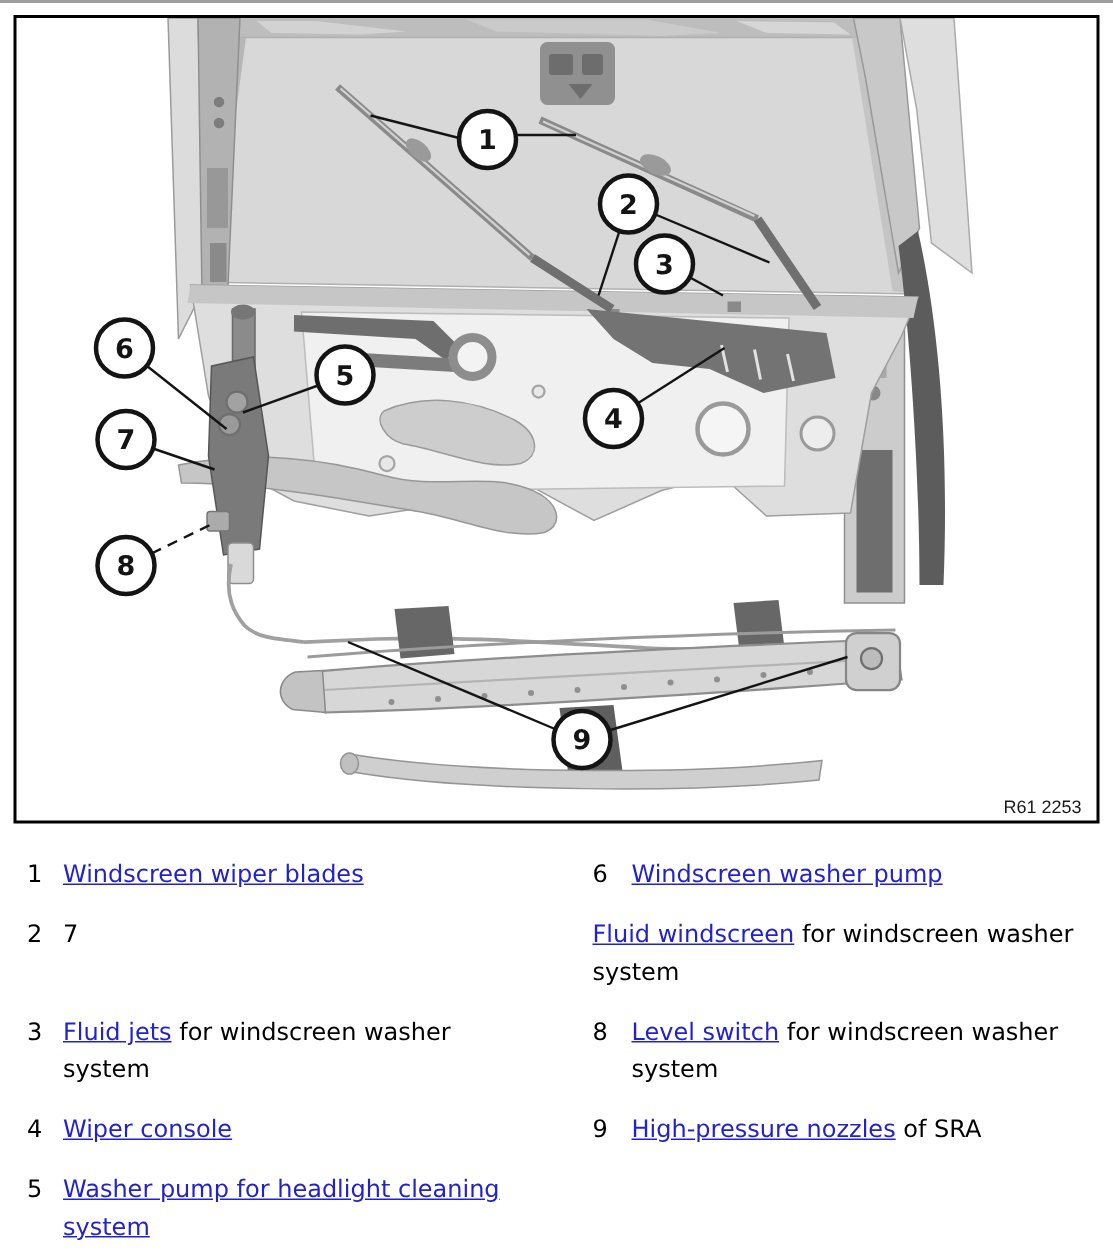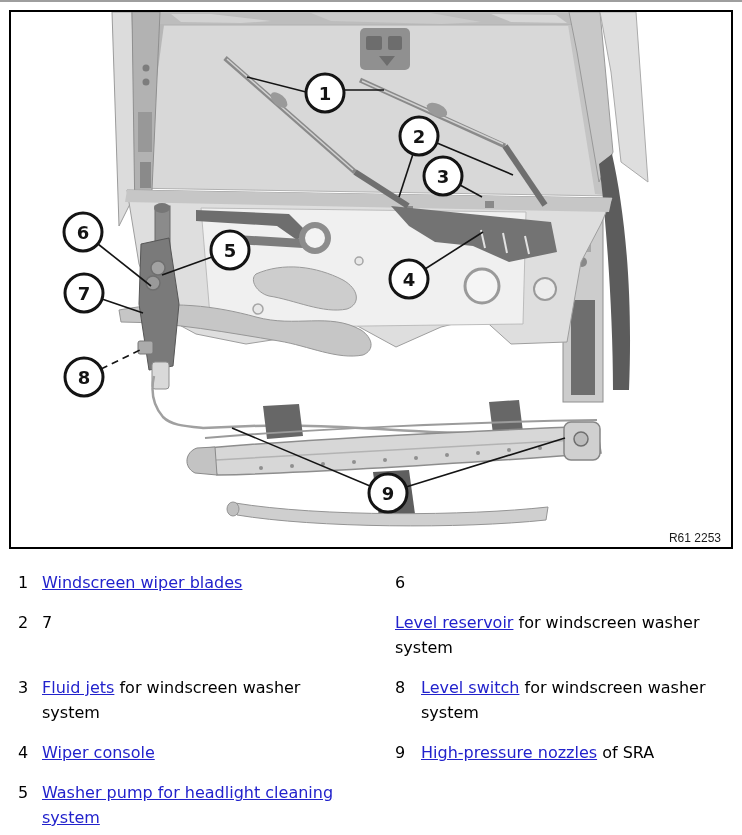--- a/index.html
+++ b/index.html
@@ -193,26 +193,29 @@
   <div class="figure-ref">R61 2253</div>
 </div>
 
 <div class="legend" id="legend">
     <div class="lrow">
       <div class="lnum">1</div>
       <div class="ltext">
         <div class="lline"><span class="lnk" style="color: rgb(34, 34, 204);">Windscreen wiper blades</span></div>
       </div>
       <div class="lnum">6</div>
+      <div class="ltext">
+        <div class="lline"><span class="lnk" style="color: rgb(34, 34, 204);">Windscreen washer pump</span></div>
+      </div>
     </div>
     <div class="lrow">
       <div class="lnum">2</div>
       <div class="lnum">7</div>
       <div class="ltext">
-        <div class="lline"><span class="lnk" style="color: rgb(34, 34, 204);">Level reservoir</span><span> for windscreen washer</span></div>
+        <div class="lline"><span class="lnk" style="color: rgb(34, 34, 204);">Fluid windscreen</span><span> for windscreen washer</span></div>
         <div class="lline"><span>system</span></div>
       </div>
     </div>
     <div class="lrow">
       <div class="lnum">3</div>
       <div class="ltext">
         <div class="lline"><span class="lnk" style="color: rgb(34, 34, 204);">Fluid jets</span><span> for windscreen washer</span></div>
         <div class="lline"><span>system</span></div>
       </div>
       <div class="lnum">8</div>

